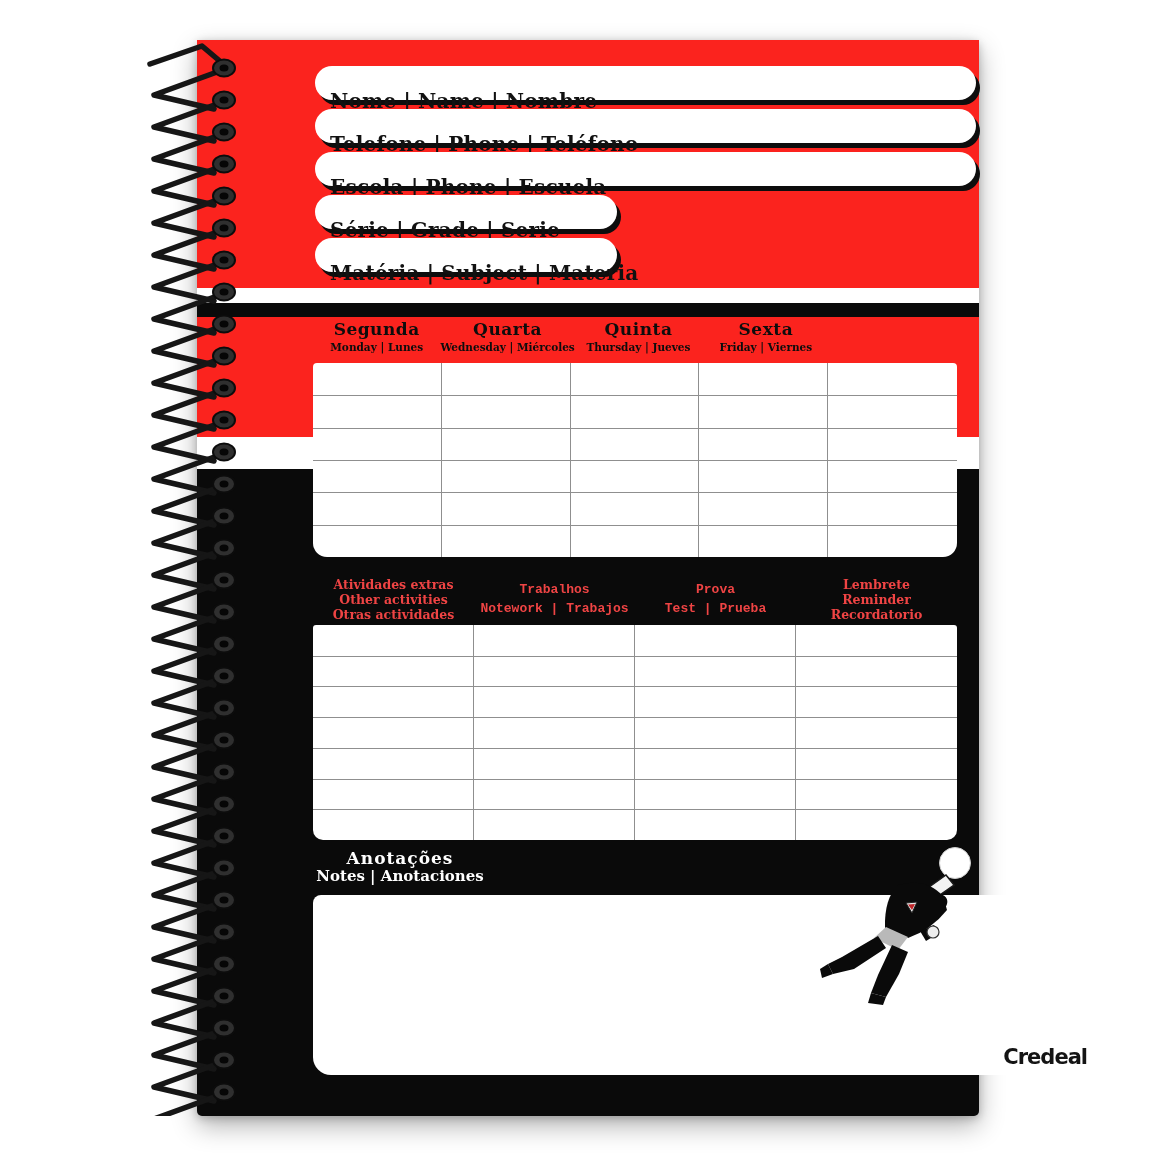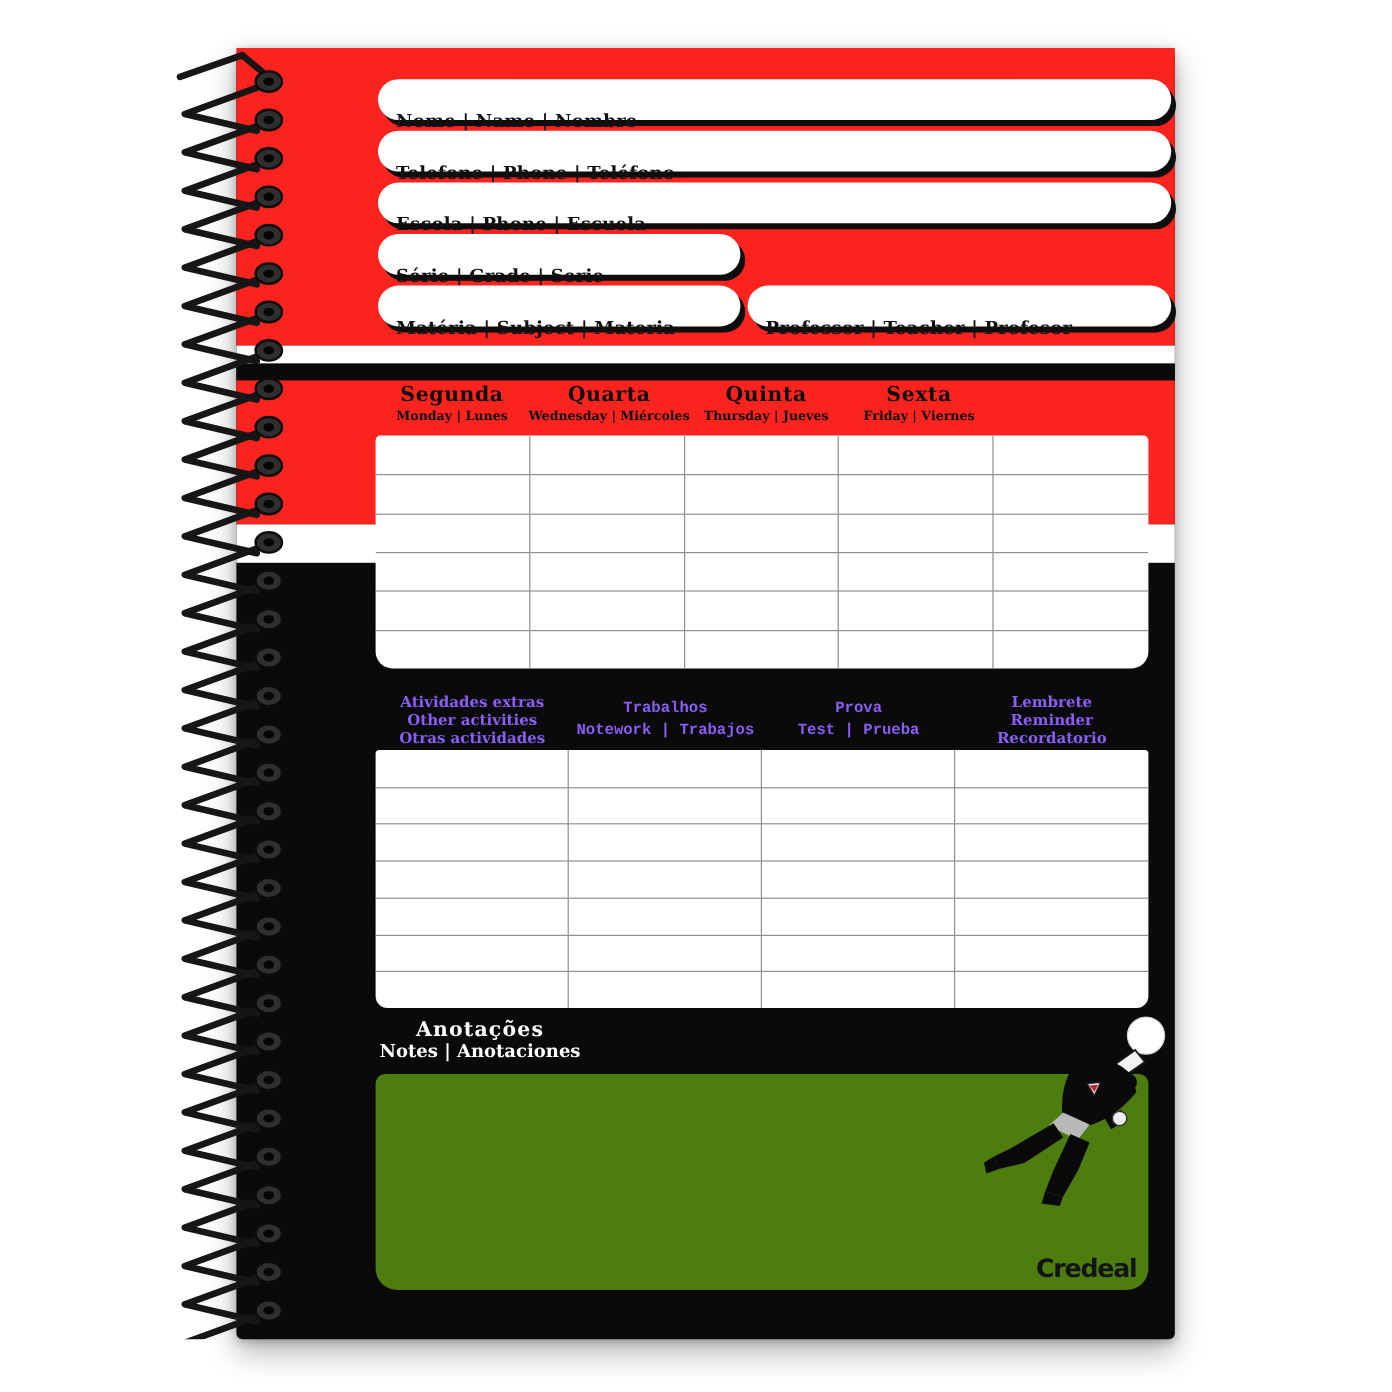--- a/index.html
+++ b/index.html
@@ -10,44 +10,44 @@
   
   .band{position:absolute;left:0;width:100%;}
   .sec-red{top:0;height:248px;background:var(--red);}
   .stripe-white{top:248px;height:15px;background:#ffffff;}
   .stripe-black{top:263px;height:14px;background:#0a0a0a;}
   .sec-red2{top:277px;height:120px;background:var(--red);}
   .band-white{top:397px;height:32px;background:#ffffff;}
   
   .pill{position:absolute;height:34px;background:#ffffff;border-radius:17px;
         box-shadow:4px 5px 0 #0d0d0d;display:flex;align-items:center;}
-  .pill span{font-weight:bold;font-size:15px;color:#111;padding-left:15px;letter-spacing:.2px;white-space:nowrap;margin-top:35px;}
+  .pill span{font-weight:bold;font-size:20px;color:#111;padding-left:15px;letter-spacing:.2px;white-space:nowrap;margin-top:35px;}
   
   .day-row{position:absolute;left:116px;top:279px;width:644px;height:44px;display:grid;grid-template-columns:repeat(5,1fr);}
   .day{display:flex;flex-direction:column;align-items:center;justify-content:flex-start;color:#0d0d0d;text-align:left;}
   .day .d-name{font-weight:bold;font-size:17px;line-height:21px;letter-spacing:.5px;}
   .day .d-tr{font-weight:bold;font-size:10.5px;line-height:14px;white-space:nowrap;}
   
   .panel{position:absolute;background:#ffffff;display:grid;overflow:hidden;}
   .panel .cell{border:0 solid #8f8f8f;}
   .panel .cell:not(.first-row){border-top-width:1.5px;}
   .panel .cell:not(.last-col){border-right-width:1.5px;}
   .panel-schedule{left:116px;top:323px;width:644px;height:194px;border-radius:4px 4px 14px 14px;}
   .panel-activities{left:116px;top:585px;width:644px;height:215px;border-radius:3px 3px 10px 10px;}
   
   .act-row{position:absolute;left:116px;top:534px;width:644px;height:50px;display:grid;grid-template-columns:repeat(4,1fr);}
-  .act{display:flex;flex-direction:column;align-items:center;justify-content:center;color:#8b5cf6;text-align:center;}
+  .act{display:flex;flex-direction:column;align-items:center;justify-content:center;color:#ef4444;text-align:center;}
   .act .h3line{display:block;font-weight:bold;font-size:12.5px;line-height:15px;white-space:nowrap;}
   .act.big .h3line{font-size:13px;line-height:19px;font-family:Liberation Mono, monospace;}
   
   .notes-head{position:absolute;left:88px;top:808px;width:230px;text-align:center;color:#ffffff;}
   .notes-head .n-title{font-weight:bold;font-size:17px;line-height:20px;letter-spacing:1px;}
   .notes-head .n-sub{font-weight:bold;font-size:15px;line-height:16px;}
-  .panel-notes{position:absolute;left:116px;top:855px;width:644px;height:180px;background:#4d7c0f;
-               border-radius:8px 8px 18px 18px;}
+  .panel-notes{position:absolute;left:116px;top:855px;width:764px;height:180px;background:#ffffff;
+               border-radius:8px 8px 18px 18px;padding-left:20px;}
   .brand{position:absolute;right:10px;bottom:6px;font-family:"DejaVu Sans","Liberation Sans",sans-serif;
          font-weight:bold;font-size:21px;letter-spacing:-1px;color:#141414;}
   
   .keeper{position:absolute;left:623px;top:793px;width:160px;height:175px;}
   
   .spiral{position:absolute;left:140px;top:40px;width:114px;height:1076px;z-index:5;}
   .wire{fill:none;stroke:#161616;stroke-width:5.5;stroke-linecap:round;stroke-linejoin:round;}
   .grom{fill:#2f2f2f;stroke:#0c0c0c;stroke-width:2;}
   .grom-hole{fill:#060606;}
   :root{--red:#fb231e;}
@@ -71,23 +71,20 @@
       <span>Telefone | Phone | Teléfono</span>
       </div>
     <div class="pill" style="left:118px;top:112px;width:661px;">
       <span>Escola | Phone | Escuela</span>
       </div>
     <div class="pill" style="left:118px;top:155px;width:302px;">
       <span>Série | Grade | Serie</span>
       </div>
     <div class="pill" style="left:118px;top:198px;width:302px;">
       <span>Matéria | Subject | Materia</span>
-      </div>
-    <div class="pill" style="left:426px;top:198px;width:353px;">
-      <span>Professor | Teacher | Profesor</span>
       </div>
 
     <div class="day-row">
       <div class="day">
         <span class="d-name">Segunda</span>
         <span class="d-tr">Monday | Lunes</span>
       </div>
       <div class="day">
         <span class="d-name">Quarta</span>
         <span class="d-tr">Wednesday | Miércoles</span>

